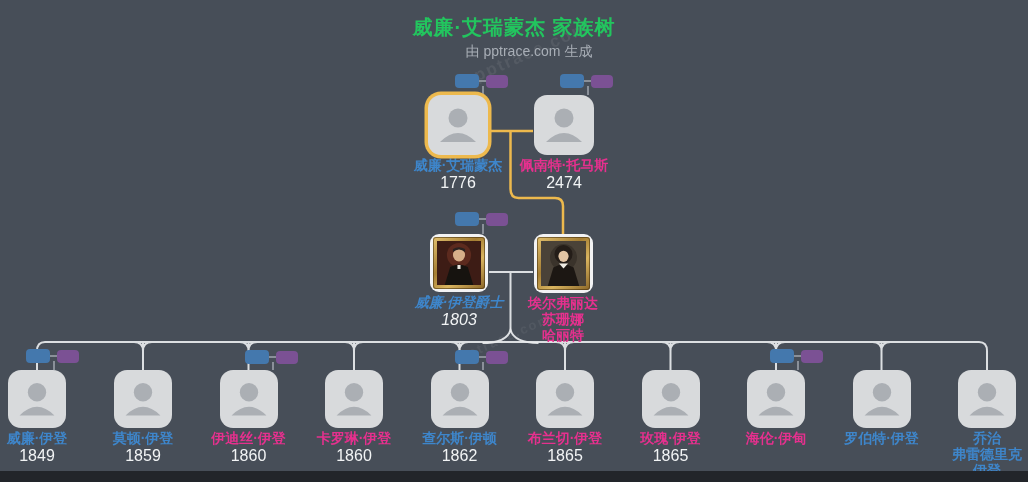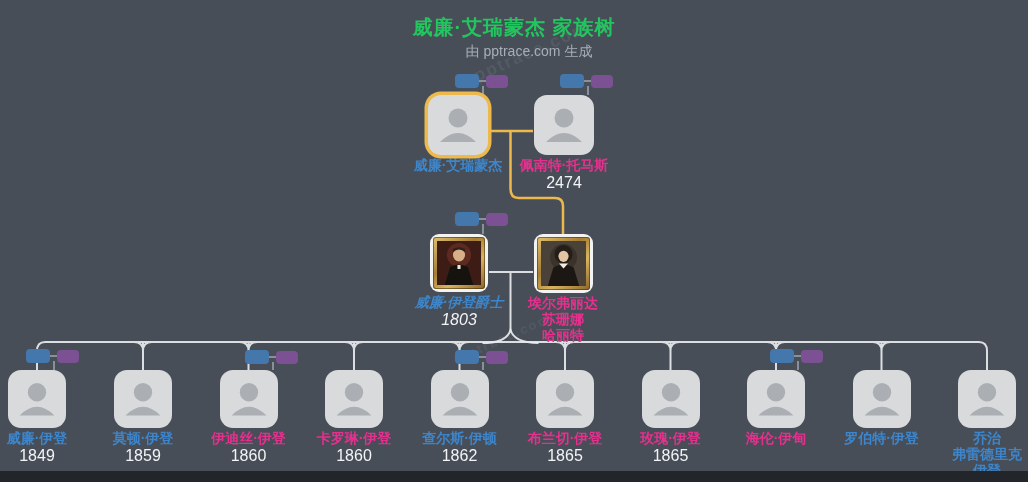--- a/index.html
+++ b/index.html
@@ -64,20 +64,21 @@
 
   <div id="tree">
       <div class="person" style="left: 398px; top: 95px;">
         <div class="card avatar highlight" style="width: 60px; height: 60px;">
           <svg class="paint" viewBox="0 0 60 60">
       <circle cx="30" cy="23" r="9.5" fill="#abafb4"></circle>
       <path d="M12,47 Q30,29 48,47 Z" fill="#abafb4"></path>
           </svg>
         </div>
         <div class="pname blue">威廉·艾瑞蒙杰</div>
+        <div class="pyear">1776</div>
       </div>
       <div class="mini-pair" style="left: 455px; top: 74px;">
         <span class="mini blue"></span>
         <span class="mini-link"></span>
         <span class="mini purple"></span>
         <span class="mini-stub" style="height:9px"></span>
       </div>
       <div class="person" style="left: 504px; top: 95px;">
         <div class="card avatar" style="width: 60px; height: 60px;">
           <svg class="paint" viewBox="0 0 60 60">

